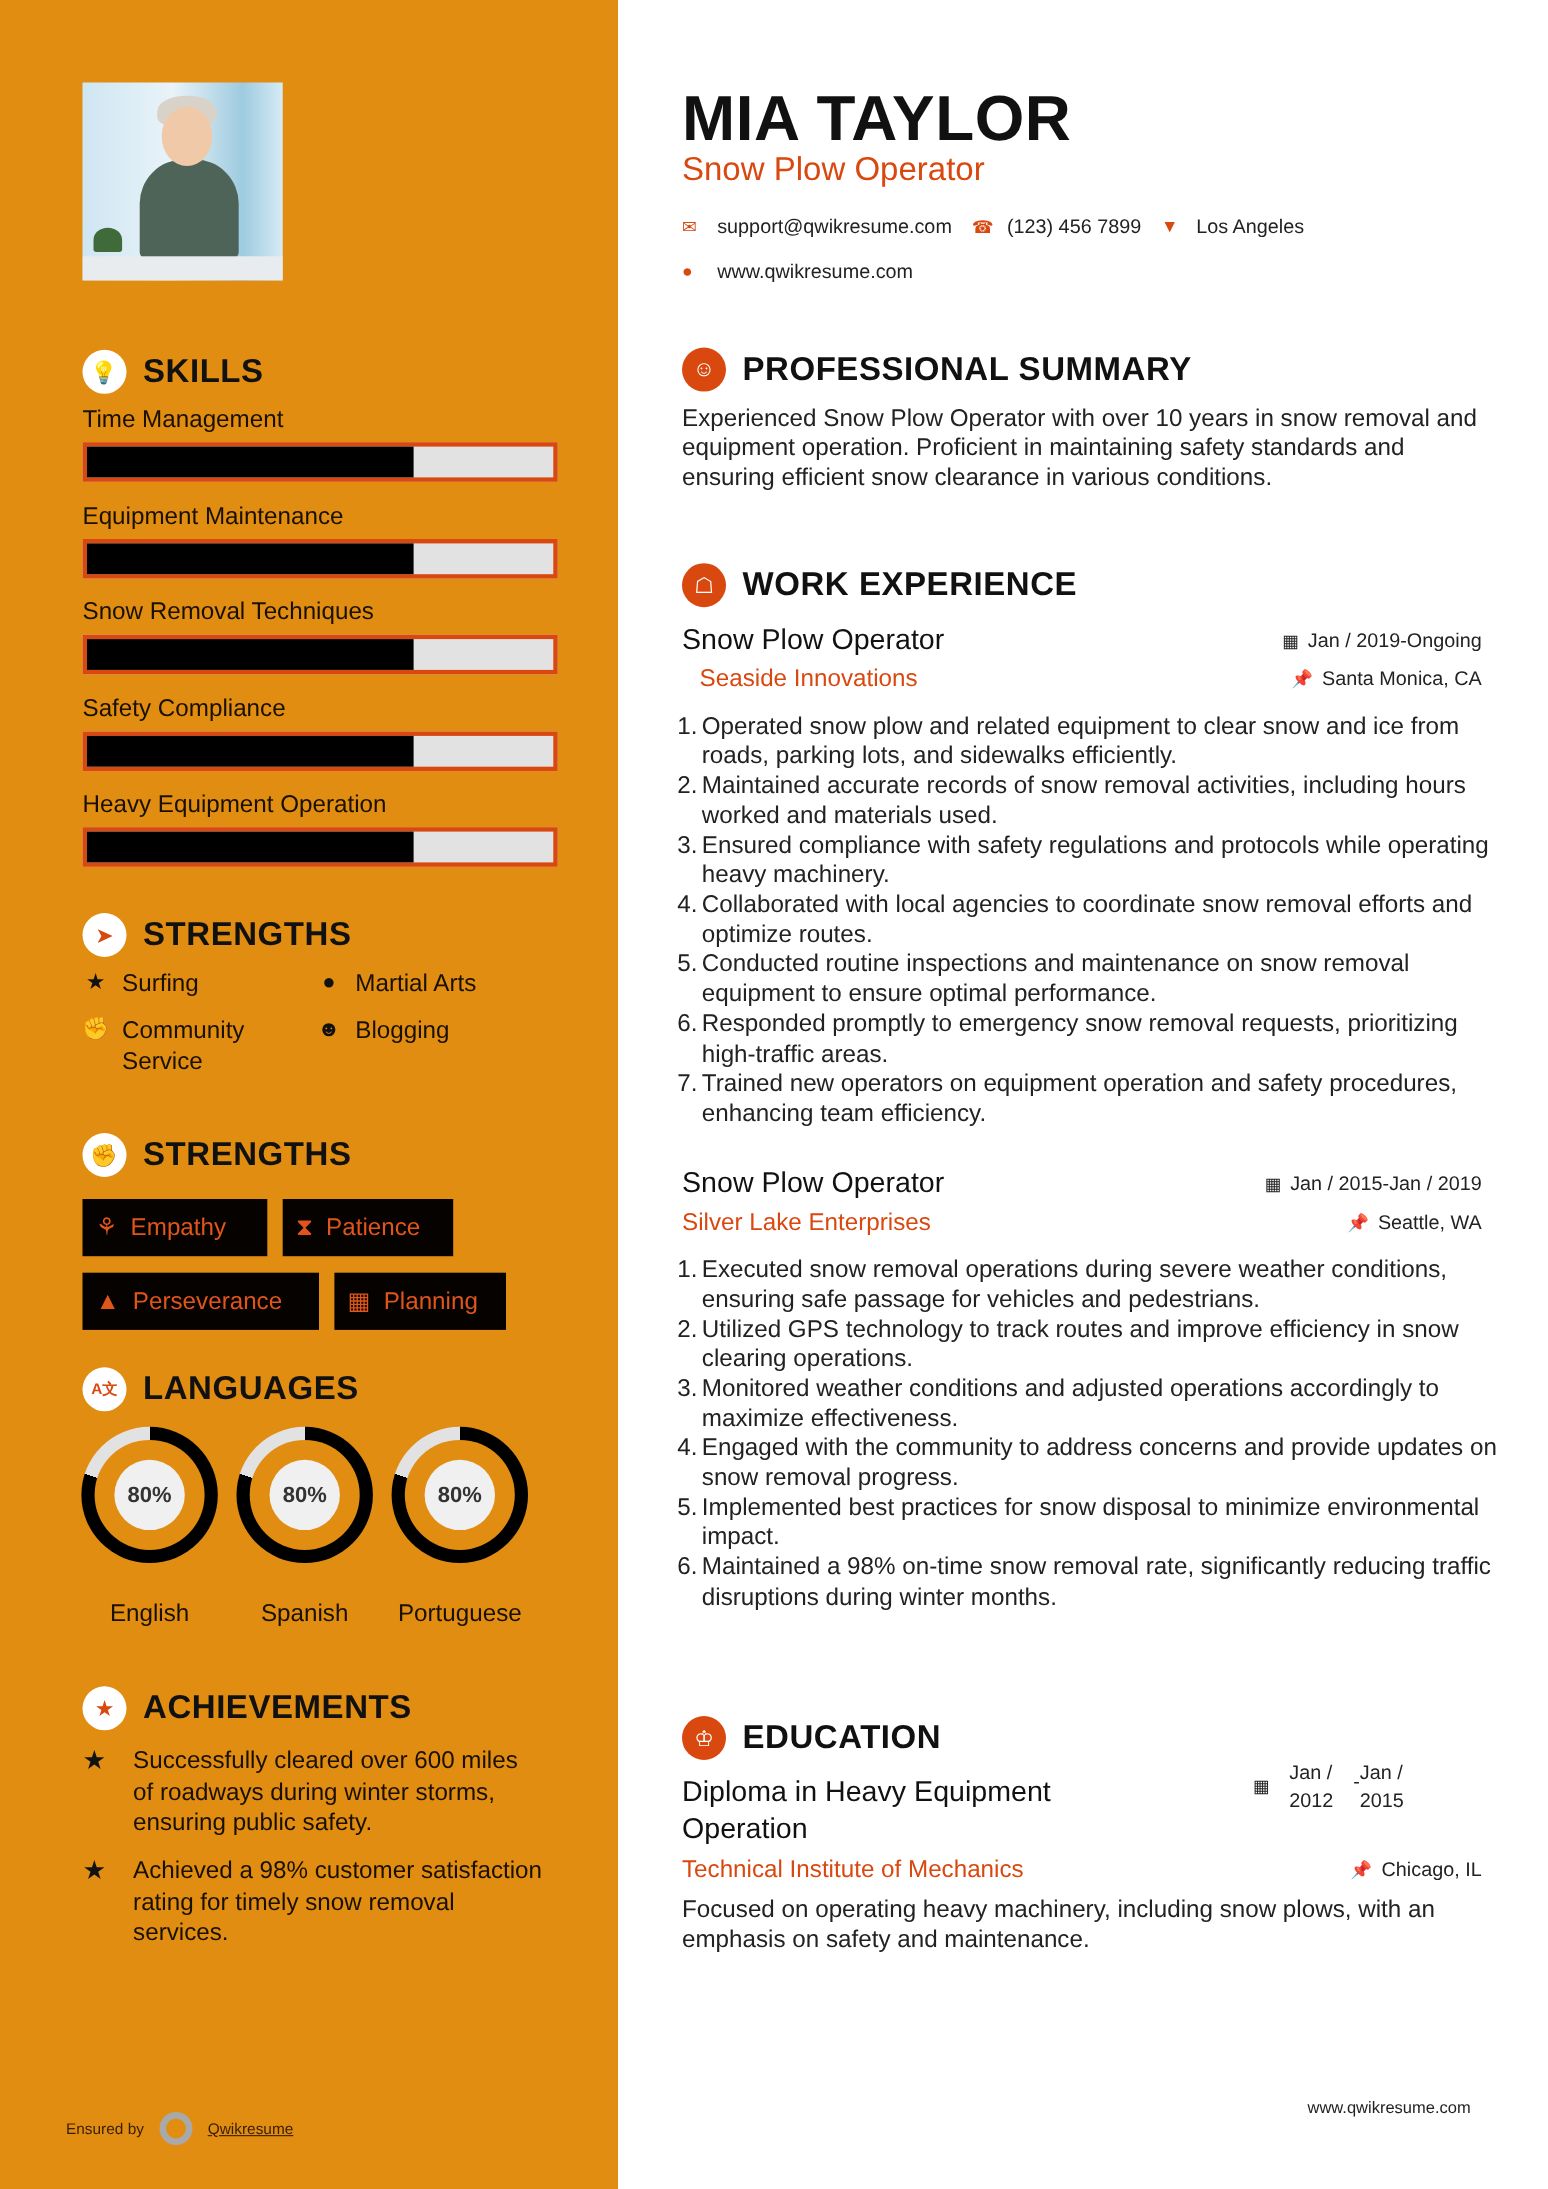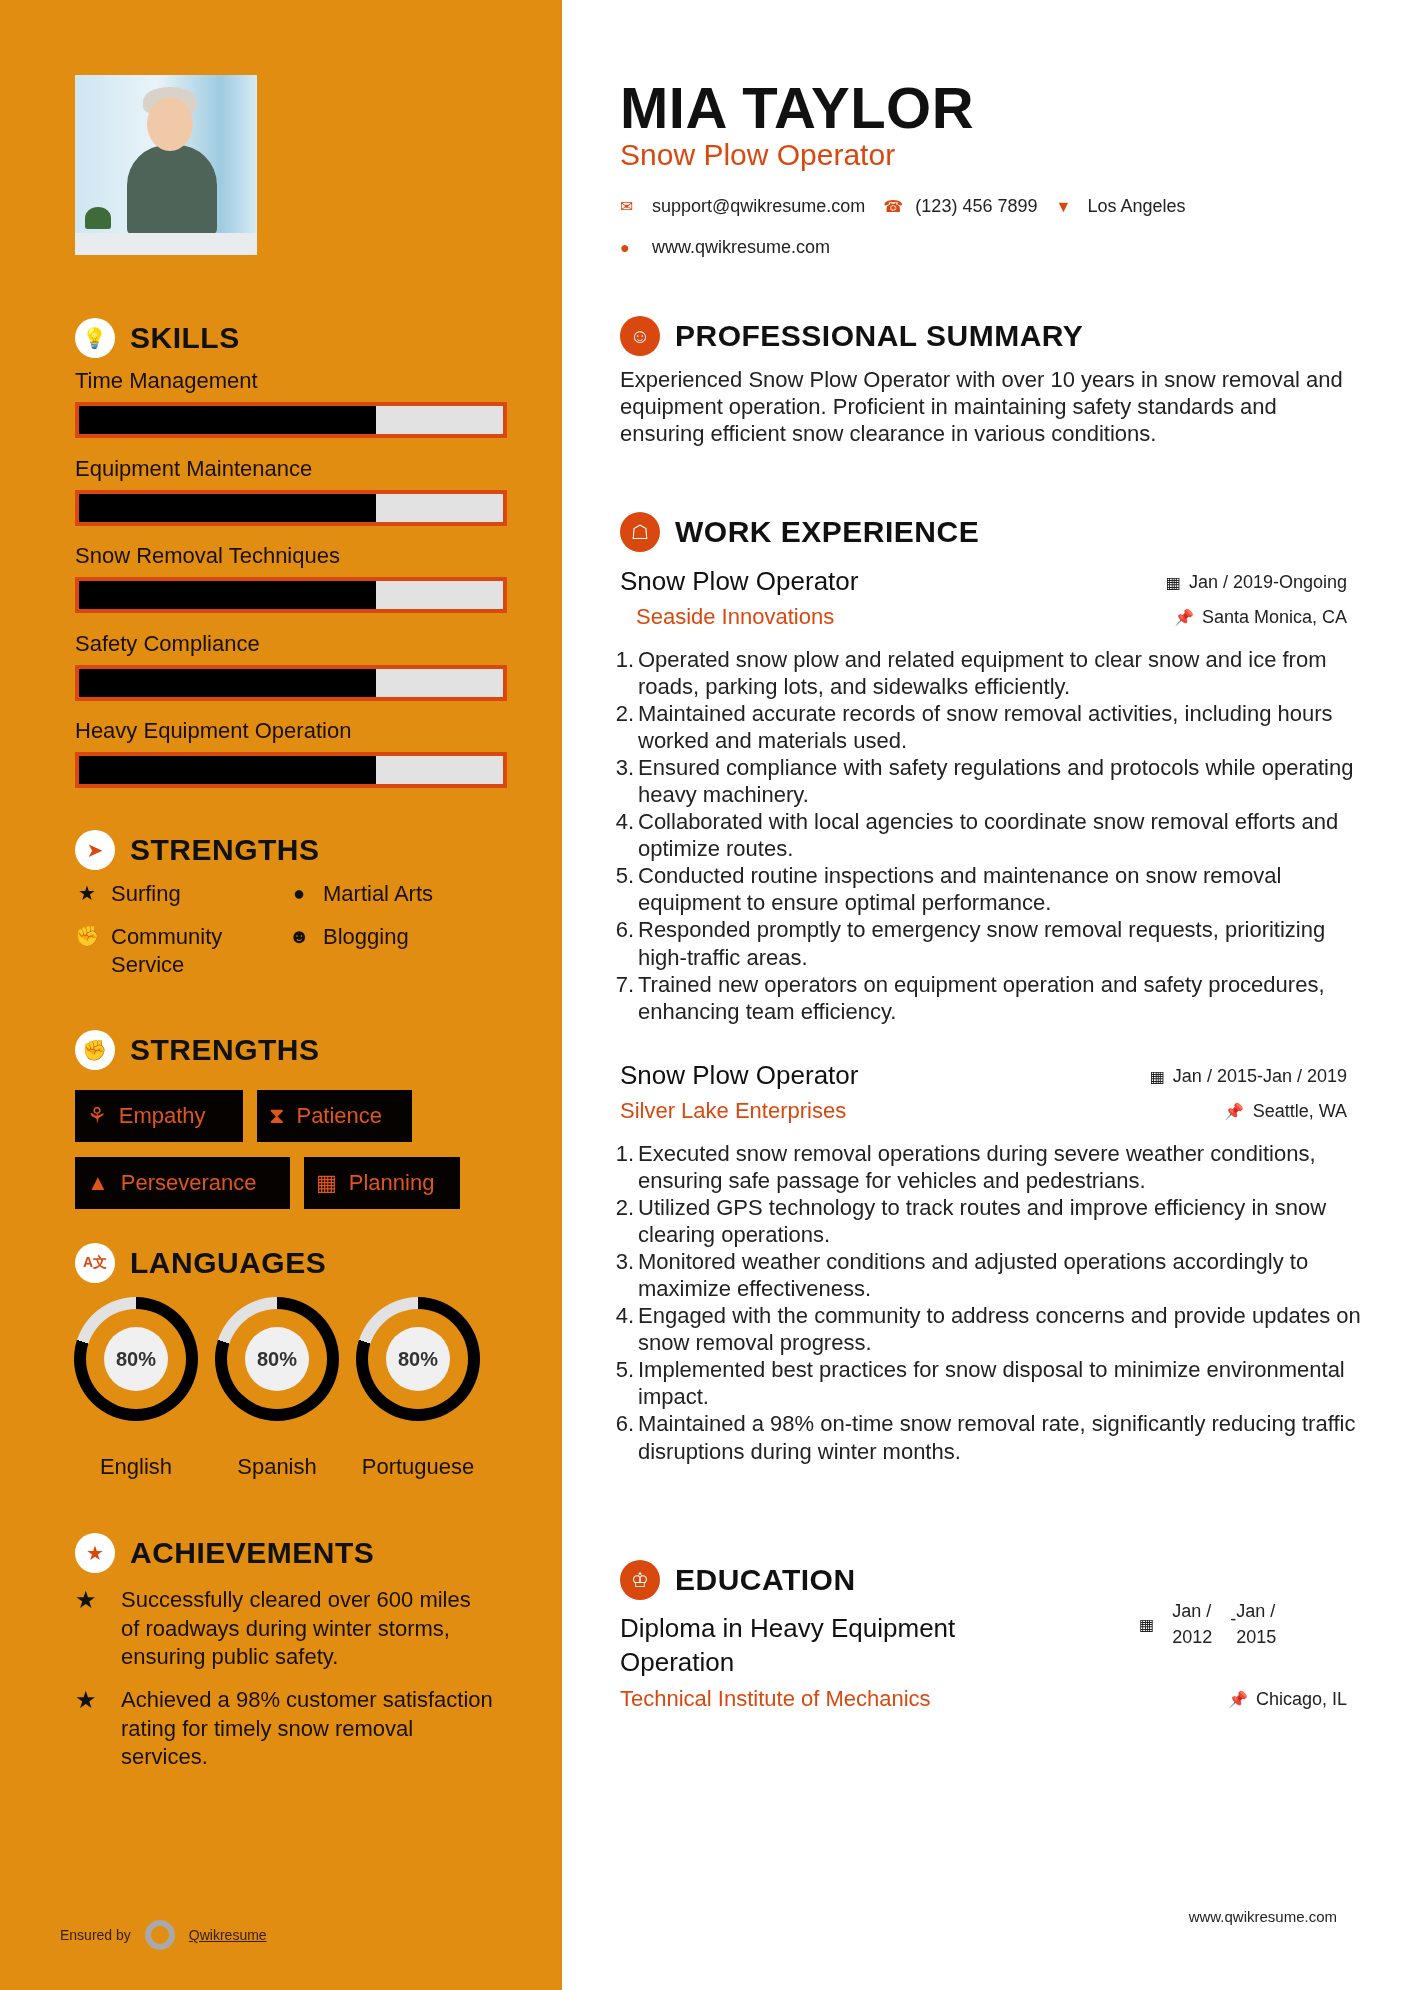--- a/index.html
+++ b/index.html
@@ -329,15 +329,16 @@
         <div>Jan /</div>
         <div>2015</div>
       </div>
     </div>
   </div>
   <div class="job-company" style="top:1686px;">Technical Institute of Mechanics</div>
   <div class="job-meta" style="top:1689px;">
     <span class="ico">📌</span>
     <span>Chicago, IL</span>
   </div>
+  <div class="summary" style="top:1722px;">Focused on operating heavy machinery, including snow plows, with an emphasis on safety and maintenance.</div>
 
   <div class="footer-url">www.qwikresume.com</div>
 </div>
 
 </body></html>

